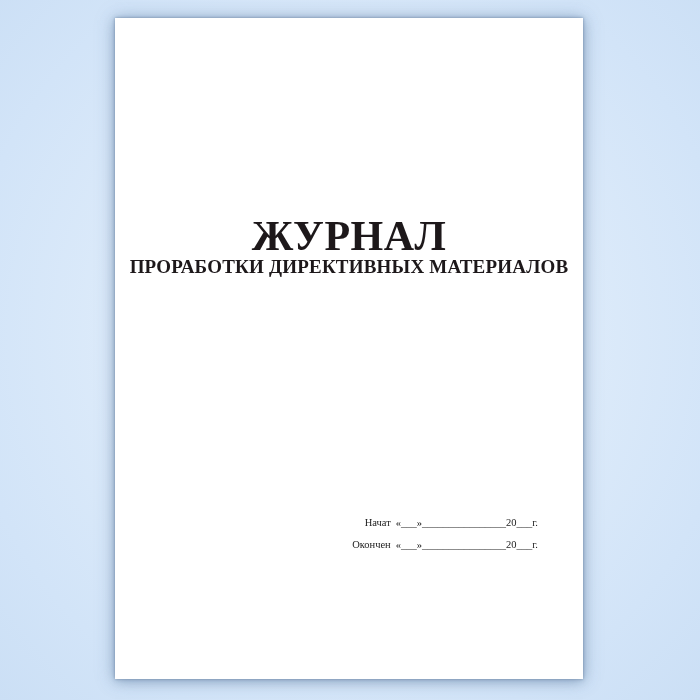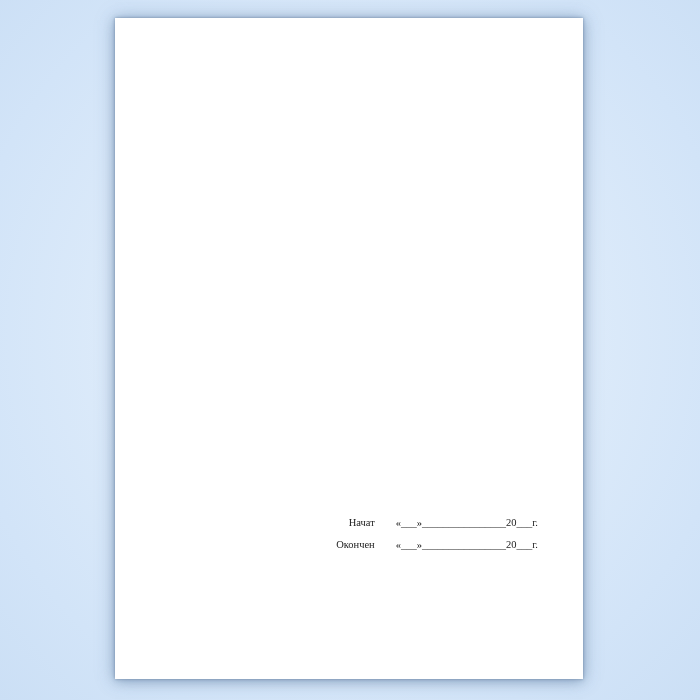--- a/index.html
+++ b/index.html
@@ -55,30 +55,34 @@
     position: absolute;
     top: 494px;
     right: 45px;
     color: #1c1c1c;
     font-size: 10.5px;
     line-height: 22px;
   }
   .date-line {
     display: flex;
     justify-content: flex-end;
-    gap: 21px;
+    gap: 5px;
     white-space: nowrap;
   }
 </style>
 </head>
 <body>
 
 <div class="backdrop">
   <div class="sheet">
 
+    <div class="title-block">
+      <h1>ЖУРНАЛ</h1>
+      <h2>ПРОРАБОТКИ ДИРЕКТИВНЫХ МАТЕРИАЛОВ</h2>
+    </div>
 
     <div class="dates-block">
       <div class="date-line">
         <span>Начат</span>
         <span>«___»________________20___г.</span>
       </div>
       <div class="date-line">
         <span>Окончен</span>
         <span>«___»________________20___г.</span>
       </div>

